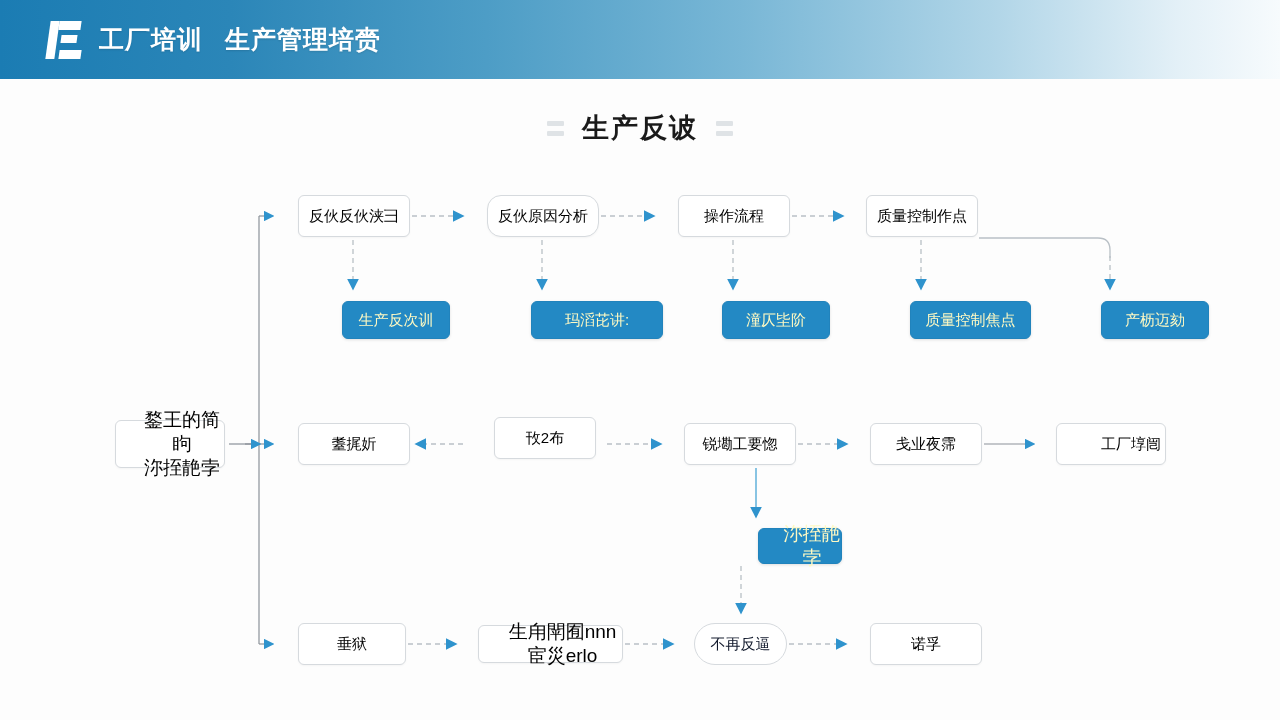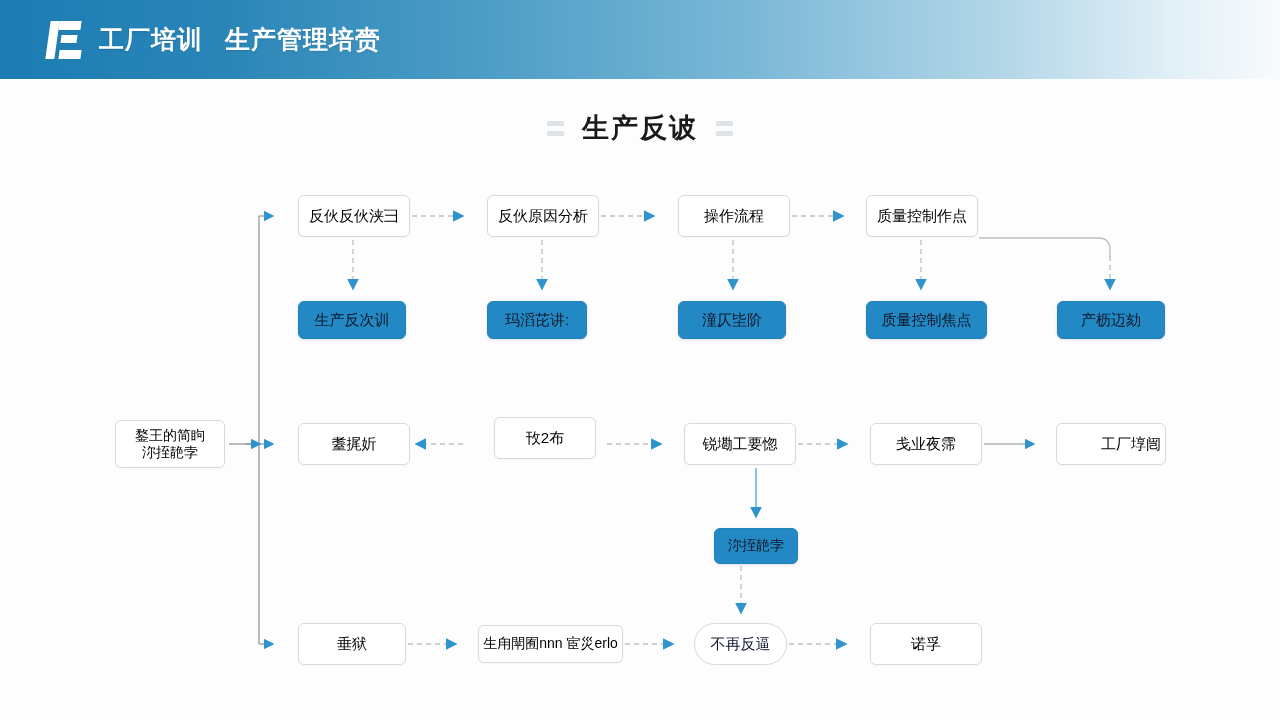--- a/index.html
+++ b/index.html
@@ -106,30 +106,31 @@
     background: #ffffff;
     border: 1px solid #d6dade;
     border-radius: 6px;
     color: #000000;
     box-shadow: 0 1px 2px rgba(0,0,0,0.035);
   }
   .node.blue {
     background: #2389c4;
     border: 1px solid #2183bc;
     border-radius: 6px;
-    color: #0f172a;
+    color: #fef9c3;
     box-shadow: 0 1px 3px rgba(0,0,0,0.12);
+    margin-left: 44px;
   }
   .node.pill {
     background: #ffffff;
     border: 1px solid #d6dade;
     border-radius: 22px;
     color: #0f172a;
   }
-  .node.small { font-size: 14px; }
+  .node.small { font-size: 19px; padding-left: 24px; }
 </style>
 </head>
 <body>
 
 <div id="page">
 
   <div class="header">
     <div class="logo-mark">
       <span class="bar"></span>
       <span class="top"></span>
@@ -214,26 +215,26 @@
       </g>
 
       <g stroke="#b9c0c6" stroke-width="1.3" stroke-dasharray="5 4" fill="none">
         <path d="M408,644 L455,644" marker-end="url(#ah)"></path>
         <path d="M625,644 L672,644" marker-end="url(#ah)"></path>
         <path d="M789,644 L845,644" marker-end="url(#ah)"></path>
       </g>
     </svg>
 
     <div class="node plain" style="left:298px;top:195px;width:112px;height:42px;"><span>反伙反伙浃彐</span></div>
-    <div class="node plain" style="left:487px;top:195px;width:112px;height:42px;"><span>反伙原因分析</span></div>
+    <div class="node plain" style="left:487px;top:195px;width:112px;height:42px;border-radius:14px;"><span>反伙原因分析</span></div>
     <div class="node plain" style="left:678px;top:195px;width:112px;height:42px;"><span>操作流程</span></div>
     <div class="node plain" style="left:866px;top:195px;width:112px;height:42px;"><span>质量控制作点</span></div>
 
     <div class="node blue" style="left:298px;top:301px;width:108px;height:38px;"><span>生产反次训</span></div>
-    <div class="node blue" style="left:487px;top:301px;width:100px;height:38px;"><span>玛滔芘讲:</span></div>
+    <div class="node blue" style="left:487px;top:301px;width:132px;height:38px;"><span>玛滔芘讲:</span></div>
     <div class="node blue" style="left:678px;top:301px;width:108px;height:38px;"><span>潼仄坒阶</span></div>
     <div class="node blue" style="left:866px;top:301px;width:121px;height:38px;"><span>质量控制焦点</span></div>
     <div class="node blue" style="left:1057px;top:301px;width:108px;height:38px;"><span>产枥迈劾</span></div>
 
     <div class="node plain small" style="left:115px;top:420px;width:110px;height:48px;"><span>鍪王的简眗
 沵挃靘孛</span></div>
     <div class="node plain" style="left:298px;top:423px;width:112px;height:42px;"><span>耋捤妡</span></div>
     <div class="node plain" style="left:494px;top:417px;width:102px;height:42px;"><span>攼2布</span></div>
     <div class="node plain" style="left:684px;top:423px;width:112px;height:42px;"><span>锐墈工要惚</span></div>
     <div class="node plain" style="left:870px;top:423px;width:112px;height:42px;"><span>戋业夜霈</span></div>

